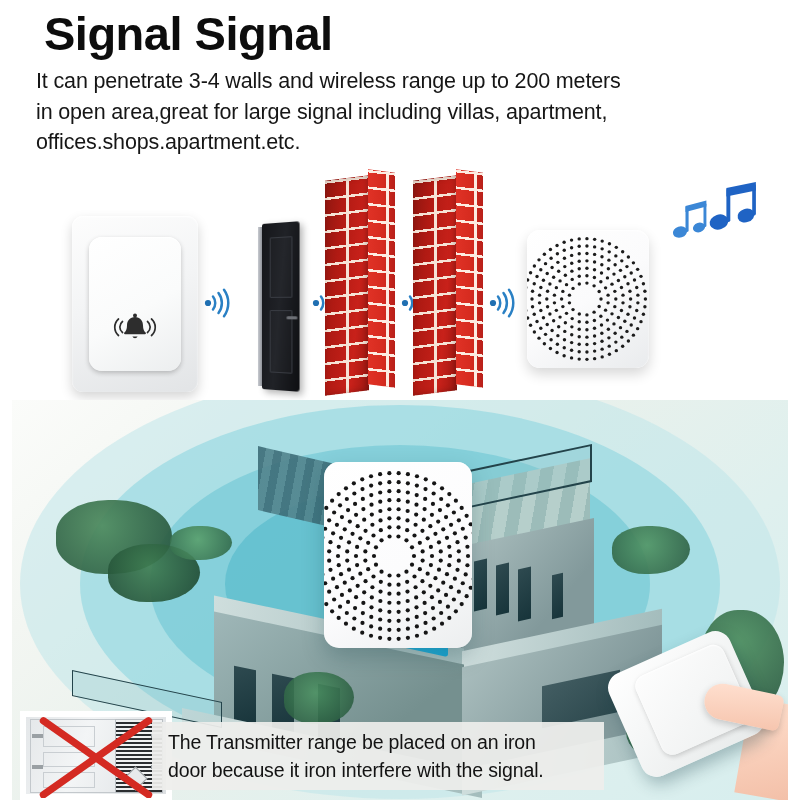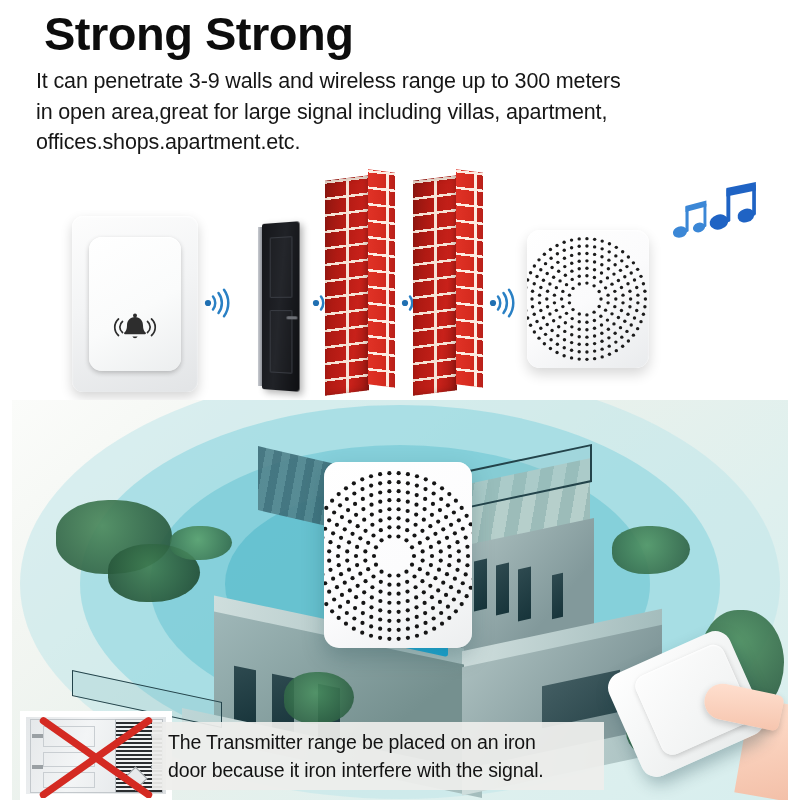--- a/index.html
+++ b/index.html
@@ -246,23 +246,23 @@
     display: block; white-space: nowrap;
     font-size: 19.5px; color: #131313; line-height: 1.42; letter-spacing: -0.15px;
   }
 </style>
 </head>
 <body>
 
 <div id="page">
 
   <div id="header">
-    <div id="title">Strong Strong</div>
+    <div id="title">Signal Signal</div>
     <div id="subtitle">
-      <span class="ln">It can penetrate 3-9 walls and wireless range up to 300 meters</span>
+      <span class="ln">It can penetrate 3-4 walls and wireless range up to 200 meters</span>
       <span class="ln">in open area,great for large signal including villas, apartment,</span>
       <span class="ln">offices.shops.apartment.etc.</span>
     </div>
   </div>
 
   <div id="diagram">
 
     <div id="transmitter">
       <div class="tx-plate"></div>
       <div class="tx-btn"></div>

